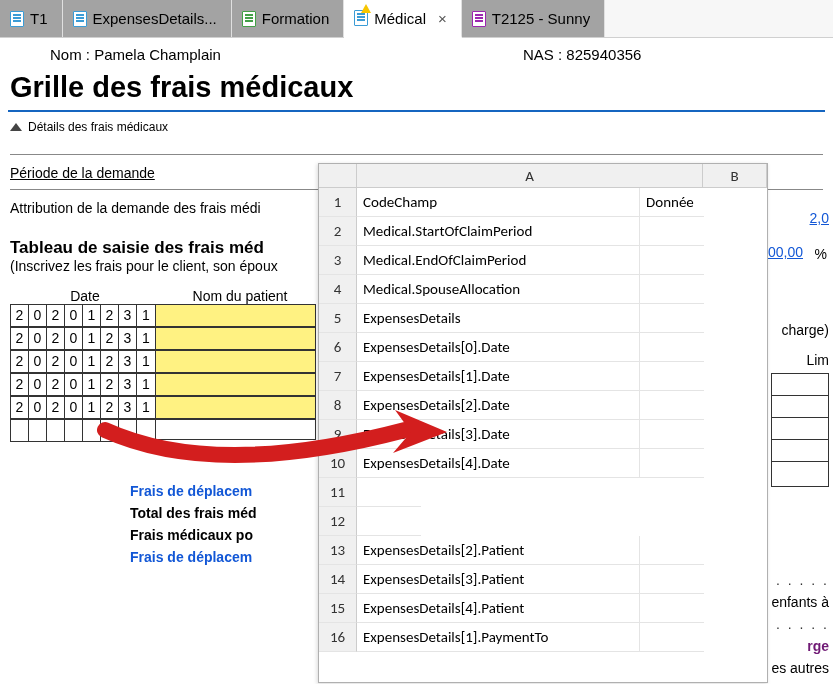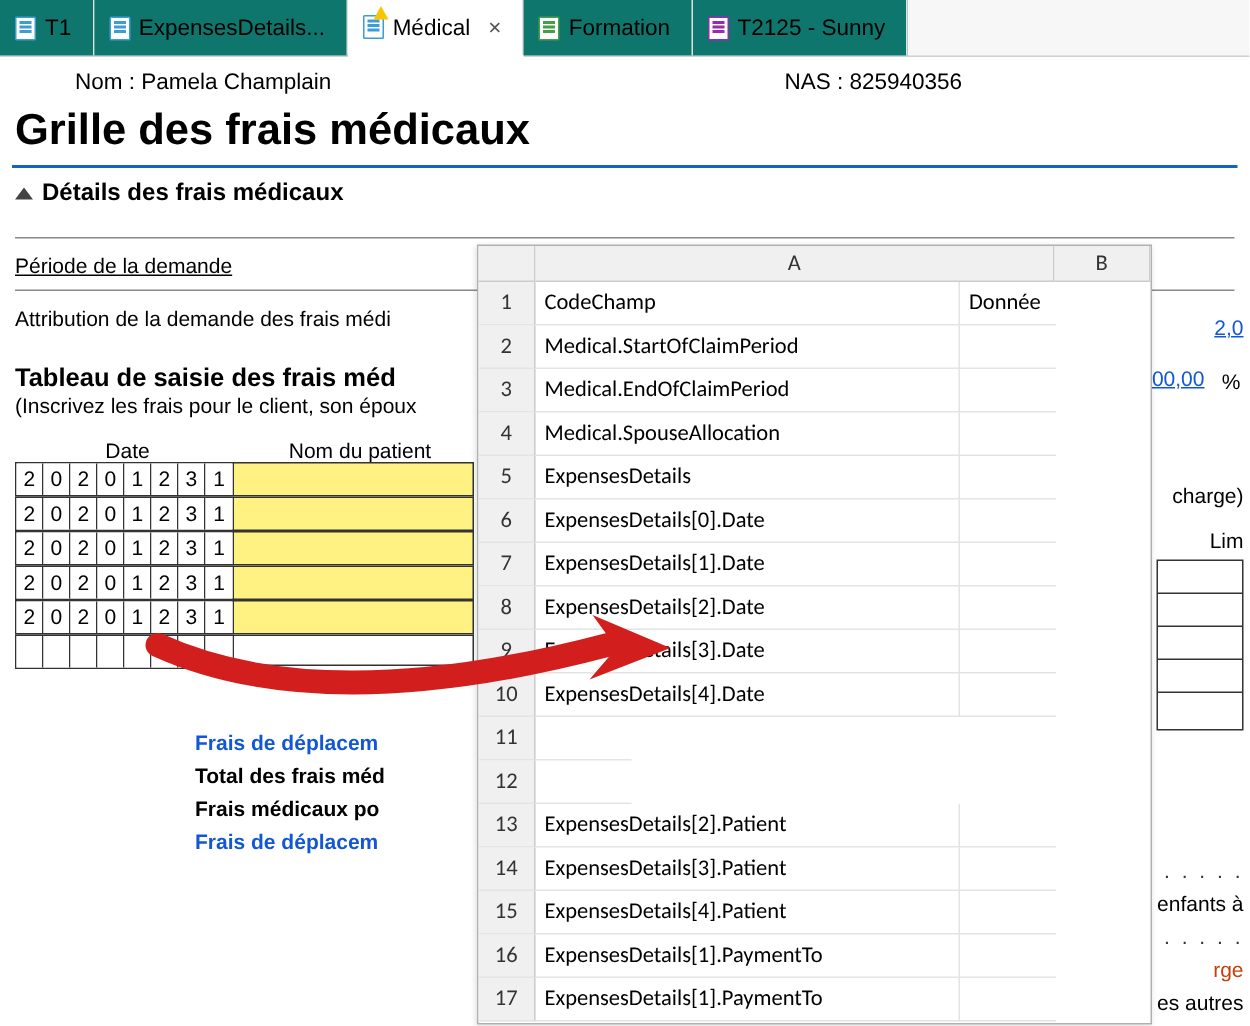--- a/index.html
+++ b/index.html
@@ -20,21 +20,21 @@
     align-items: stretch;
     height: 38px;
     border-bottom: 1px solid #d0d0d0;
     background: #f7f7f7;
   }
   .tab {
     display: flex;
     align-items: center;
     padding: 0 14px 0 10px;
     border-right: 1px solid #e0e0e0;
-    background: #0f766e;
+    background: #a3a3a3;
     font-size: 15px;
     gap: 6px;
     position: relative;
     cursor: pointer;
   }
   .tab.active {
     background: #fff;
     border-bottom: 2px solid #fff;
     margin-bottom: -1px;
   }
@@ -90,22 +90,22 @@
   }
 
   
   .section {
     padding: 0 10px;
   }
   .section-header {
     display: flex;
     align-items: center;
     gap: 6px;
-    font-size: 16px;
-    font-weight: bold;
+    font-size: 12px;
+    font-weight: normal;
     margin-bottom: 20px;
   }
   .chev {
     width: 0; height: 0;
     border-left: 6px solid transparent;
     border-right: 6px solid transparent;
     border-bottom: 8px solid #444;
   }
   .subsection {
     border-top: 1px solid #888;
@@ -259,29 +259,29 @@
 
 <div class="tabbar">
   <div class="tab">
     <span class="doc-icon"></span>
     <span class="tab-label">T1</span>
   </div>
   <div class="tab">
     <span class="doc-icon"></span>
     <span class="tab-label">ExpensesDetails...</span>
   </div>
+  <div class="tab">
+    <span class="doc-icon green"></span>
+    <span class="tab-label">Formation</span>
+  </div>
   <div class="tab active">
     <span class="doc-icon"></span>
     <span class="warn"></span>
     <span class="tab-label">Médical</span>
     <span class="close">×</span>
-  </div>
-  <div class="tab">
-    <span class="doc-icon green"></span>
-    <span class="tab-label">Formation</span>
   </div>
   <div class="tab">
     <span class="doc-icon purple"></span>
     <span class="tab-label">T2125 - Sunny</span>
   </div>
 </div>
 
 <div class="header-row">
   <div class="left">Nom : Pamela Champlain</div>
   <div class="right">NAS : 825940356</div>
@@ -408,21 +408,21 @@
 <div class="re-lim-box">
   <div class="lrow"></div>
     <div class="lrow"></div>
     <div class="lrow"></div>
     <div class="lrow"></div>
     <div class="lrow"></div>
 </div>
 <span class="right-edge re5 re-dots">. . . . .</span>
 <span class="right-edge re6">enfants à</span>
 <span class="right-edge re7 re-dots">. . . . .</span>
-<span class="right-edge re8" style="color:#c2410c;font-weight:normal">rge</span>
+<span class="right-edge re8" style="color:#701a75;font-weight:bold">rge</span>
 <span class="right-edge re9">es autres</span>
 
 <div class="sheet">
   <div class="corner"></div>
   <div class="colA">A</div>
   <div class="colB">B</div>
   <div class="rows" id="sheet-rows">
       <div class="srow">
         <div class="rh">1</div>
         <div class="ca">CodeChamp</div>
@@ -494,24 +494,19 @@
       <div class="srow">
         <div class="rh">15</div>
         <div class="ca">ExpensesDetails[4].Patient</div>
         <div class="cb"></div>
       </div>
       <div class="srow">
         <div class="rh">16</div>
         <div class="ca">ExpensesDetails[1].PaymentTo</div>
         <div class="cb"></div>
       </div>
-      <div class="srow">
-        <div class="rh">17</div>
-        <div class="ca">ExpensesDetails[1].PaymentTo</div>
-        <div class="cb"></div>
-      </div>
     </div>
 </div>
 
 <svg class="arrow-svg" viewBox="0 0 370 90">
   <path d="M 10 35 Q 120 85, 310 35" stroke="#d31e1e" stroke-width="16" fill="none" stroke-linecap="round"></path>
   <polygon points="300,15 352,37 298,58 316,37" fill="#d31e1e"></polygon>
 </svg>
 
 </body></html>

